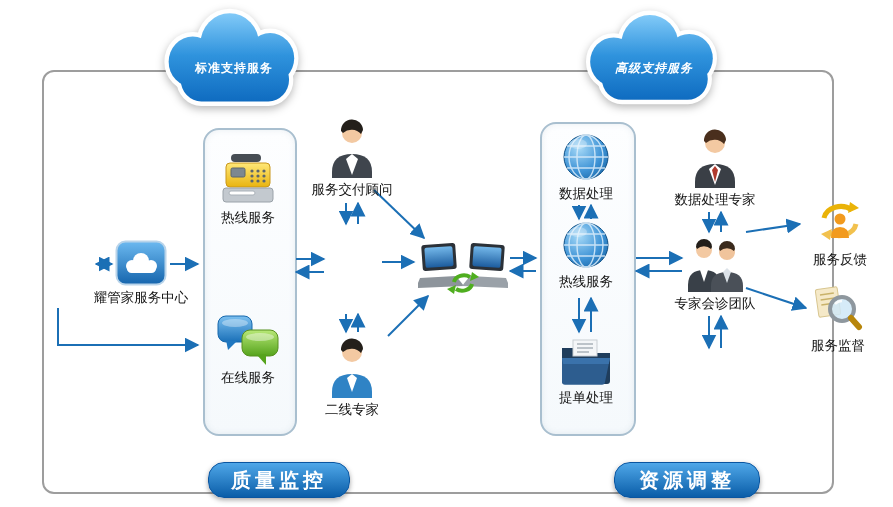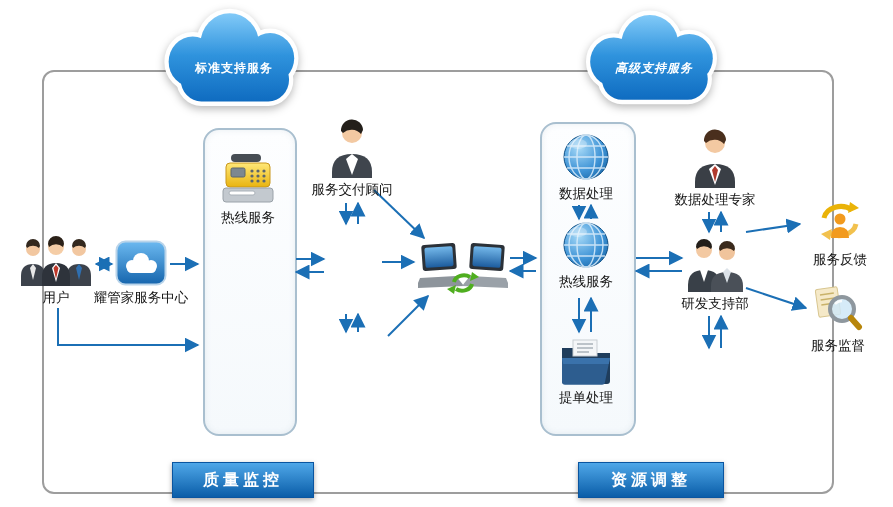--- a/index.html
+++ b/index.html
@@ -23,23 +23,23 @@
   .node .label{white-space:nowrap;font-size:13.5px;color:#141414;margin-top:3px;text-align:center;}
 
   .cloud{position:absolute;z-index:6;filter:drop-shadow(0 3px 4px rgba(0,0,0,.28));}
   .cloud svg{display:block;width:100%;height:100%;}
   .cloud .cloud-label{position:absolute;left:0;top:50%;width:100%;text-align:center;
                       color:#fff;font-weight:bold;font-size:12px;letter-spacing:1px;}
   .cloud-standard{left:148px;top:6px;width:172px;height:108px;}
   .cloud-advanced{left:570px;top:8px;width:168px;height:104px;font-style:italic;}
 
   .banner{position:absolute;z-index:6;height:34px;display:flex;align-items:center;justify-content:center;
-          color:#fff;font-weight:bold;font-size:16px;letter-spacing:4px;
-          background:linear-gradient(#4fa7e8,#0a5da8);border:1px solid #0a55a0;border-radius:0;
-          box-shadow:0 2px 5px rgba(0,0,0,.35);}
+          color:#fff;font-weight:bold;font-size:20px;letter-spacing:4px;
+          background:linear-gradient(#4fa7e8,#0a5da8);border:1px solid #0a55a0;border-radius:16px;
+          box-shadow:0 2px 5px rgba(0,0,0,.35);margin-left:36px;}
   .banner-quality{left:172px;top:462px;width:140px;}
   .banner-resource{left:578px;top:462px;width:144px;}
 </style>
 </head>
 <body>
 
 <svg width="0" height="0" style="position:absolute" aria-hidden="true">
 <defs>
   <linearGradient id="gCloud" gradientUnits="userSpaceOnUse" x1="0" y1="8" x2="0" y2="112">
     <stop offset="0" stop-color="#82caf8"></stop>
@@ -106,40 +106,20 @@
     <line class="ar" x1="636" y1="258" x2="682" y2="258" marker-end="url(#ah)"></line>
     <line class="ar" x1="682" y1="271" x2="636" y2="271" marker-end="url(#ah)"></line>
     <line class="ar" x1="709" y1="212" x2="709" y2="232" marker-end="url(#ah)"></line>
     <line class="ar" x1="721" y1="232" x2="721" y2="212" marker-end="url(#ah)"></line>
     <line class="ar" x1="709" y1="316" x2="709" y2="348" marker-end="url(#ah)"></line>
     <line class="ar" x1="721" y1="348" x2="721" y2="316" marker-end="url(#ah)"></line>
     <line class="ar" x1="746" y1="232" x2="800" y2="224" marker-end="url(#ah)"></line>
     <line class="ar" x1="746" y1="288" x2="806" y2="308" marker-end="url(#ah)"></line>
   </svg>
 
-  <div class="node" style="left:8px;top:236px;width:96px">
-    <div class="icon">
-      <svg width="76" height="50" viewBox="0 0 76 50">
-        <circle cx="15" cy="13" r="7" fill="#f2c7a0"></circle>
-        <path d="M8 10 a7 7 0 0 1 14 0 l-1 2 a9 9 0 0 0 -12 0 z" fill="#33281e"></path>
-        <path d="M3 50 v-10 q0 -12 12 -12 q12 0 12 12 v10 z" fill="#3c424b"></path>
-        <path d="M15 28 l3 4 -3 12 -3 -12 z" fill="#e8e8e8"></path>
-        <circle cx="61" cy="13" r="7" fill="#f2c7a0"></circle>
-        <path d="M54 10 a7 7 0 0 1 14 0 l-1 2 a9 9 0 0 0 -12 0 z" fill="#33281e"></path>
-        <path d="M49 50 v-10 q0 -12 12 -12 q12 0 12 12 v10 z" fill="#3c424b"></path>
-        <path d="M61 28 l3 4 -3 12 -3 -12 z" fill="#2f6fb0"></path>
-        <circle cx="38" cy="11" r="8" fill="#f5cda6"></circle>
-        <path d="M30 8 a8 8 0 0 1 16 0 l-1 3 a10 10 0 0 0 -14 0 z" fill="#2b2118"></path>
-        <path d="M24 50 v-9 q0 -14 14 -14 q14 0 14 14 v9 z" fill="#2e333b"></path>
-        <path d="M38 27 l4 5 -4 14 -4 -14 z" fill="#fff"></path>
-        <path d="M38 29 l2.5 3 -2.5 11 -2.5 -11 z" fill="#c0392b"></path>
-      </svg>
-    </div>
-    <div class="label">用户</div>
-  </div>
 
   <div class="node" style="left:86px;top:240px;width:110px">
     <div class="icon">
       <svg width="52" height="46" viewBox="0 0 52 46">
         <rect x="1.5" y="1.5" width="49" height="43" rx="9" fill="url(#gBox)" stroke="#b9d4ea" stroke-width="2"></rect>
         <g fill="#ffffff">
           <circle cx="17" cy="26" r="6"></circle>
             <circle cx="26" cy="21" r="8"></circle>
             <circle cx="36" cy="26" r="6"></circle>
           <rect x="12" y="24" width="29" height="9" rx="4.5"></rect>
@@ -166,34 +146,58 @@
             <circle cx="39" cy="31" r="1.6"></circle>
             <circle cx="45" cy="31" r="1.6"></circle>
         </g>
         <rect x="4" y="38" width="50" height="14" rx="3" fill="#c3c9cf" stroke="#9aa2a9"></rect>
         <rect x="10" y="41" width="26" height="4" rx="2" fill="#fff" stroke="#aab2b9"></rect>
       </svg>
     </div>
     <div class="label">热线服务</div>
   </div>
 
+  <div class="node" style="left:205px;top:314px;width:86px">
+    <div class="icon">
+      <svg width="64" height="52" viewBox="0 0 64 52">
+        <rect x="2" y="2" width="34" height="26" rx="8" fill="url(#gBlueB)" stroke="#1668ad"></rect>
+        <path d="M10 26 l2 10 9 -9 z" fill="#1f77c0"></path>
+        <ellipse cx="19" cy="9" rx="13" ry="4" fill="#ffffff" opacity="0.35"></ellipse>
+        <rect x="26" y="16" width="36" height="26" rx="8" fill="url(#gGreenB)" stroke="#57901f"></rect>
+        <path d="M50 40 l0 11 -9 -10 z" fill="#55a31c"></path>
+        <ellipse cx="44" cy="23" rx="14" ry="4" fill="#ffffff" opacity="0.4"></ellipse>
+      </svg>
+    </div>
+    <div class="label">在线服务</div>
+  </div>
 
   <div class="node" style="left:306px;top:118px;width:92px">
     <div class="icon">
       <svg width="48" height="60" viewBox="0 0 48 60">
         <circle cx="24" cy="15" r="10" fill="#f3c9a2"></circle>
         <path d="M13 13 a11 11 0 0 1 22 -1 l-2 4 a13 13 0 0 0 -18 -1 z" fill="#241f1a"></path>
         <path d="M4 60 v-6 q0 -18 20 -18 q20 0 20 18 v6 z" fill="#3f454d"></path>
         <path d="M24 36 l6 5 -6 16 -6 -16 z" fill="#fff"></path>
       </svg>
     </div>
     <div class="label">服务交付顾问</div>
   </div>
 
 
+  <div class="node" style="left:306px;top:336px;width:92px">
+    <div class="icon">
+      <svg width="48" height="62" viewBox="0 0 48 62">
+        <circle cx="24" cy="16" r="10" fill="#f3c9a2"></circle>
+        <path d="M13 14 a11 11 0 0 1 22 -1 l-2 4 a13 13 0 0 0 -18 -1 z" fill="#241f1a"></path>
+        <path d="M4 62 v-6 q0 -18 20 -18 q20 0 20 18 v6 z" fill="#2f83c5"></path>
+        <path d="M24 38 l5 4 -5 14 -5 -14 z" fill="#fff"></path>
+      </svg>
+    </div>
+    <div class="label">二线专家</div>
+  </div>
 
   <div class="node" style="left:418px;top:238px;width:90px">
     <div class="icon">
       <svg width="90" height="58" viewBox="0 0 90 58">
         <g transform="rotate(-4 21 19)">
           <rect x="4" y="6" width="34" height="26" rx="3" fill="#2b3138"></rect>
           <rect x="7" y="9" width="28" height="20" rx="2" fill="url(#gScr)"></rect>
         </g>
         <path d="M2 40 l36 -2 8 10 -48 2 z" fill="#8d949b"></path>
         <g transform="rotate(4 69 19)">
@@ -281,21 +285,21 @@
         <circle cx="18" cy="14" r="8" fill="#f3c9a2"></circle>
         <path d="M10 11 a8 8 0 0 1 16 0 l-1 2 a10 10 0 0 0 -14 0 z" fill="#241f1a"></path>
         <path d="M2 56 v-7 q0 -15 16 -15 q16 0 16 15 v7 z" fill="#394048"></path>
         <path d="M18 30 l4 4 -4 12 -4 -12 z" fill="#fff"></path>
         <circle cx="41" cy="16" r="8" fill="#f0c49c"></circle>
         <path d="M33 13 a8 8 0 0 1 16 0 l-1 2 a10 10 0 0 0 -14 0 z" fill="#3a2a1c"></path>
         <path d="M25 56 v-6 q0 -14 16 -14 q16 0 16 14 v6 z" fill="#4a5058"></path>
         <path d="M41 32 l4 4 -4 11 -4 -11 z" fill="#dce2e8"></path>
       </svg>
     </div>
-    <div class="label">研发支持部</div>
+    <div class="label">专家会诊团队</div>
   </div>
 
 
   <div class="node" style="left:798px;top:194px;width:84px">
     <div class="icon">
       <svg width="52" height="54" viewBox="0 0 52 54">
         <path d="M10 24 a17 14 0 0 1 28 -8" fill="none" stroke="#eab308" stroke-width="5"></path>
         <path d="M36 8 l9 6 -11 5 z" fill="#eab308"></path>
         <path d="M42 30 a17 14 0 0 1 -28 8" fill="none" stroke="#f2c14e" stroke-width="5"></path>
         <path d="M16 46 l-9 -6 11 -5 z" fill="#f2c14e"></path>

